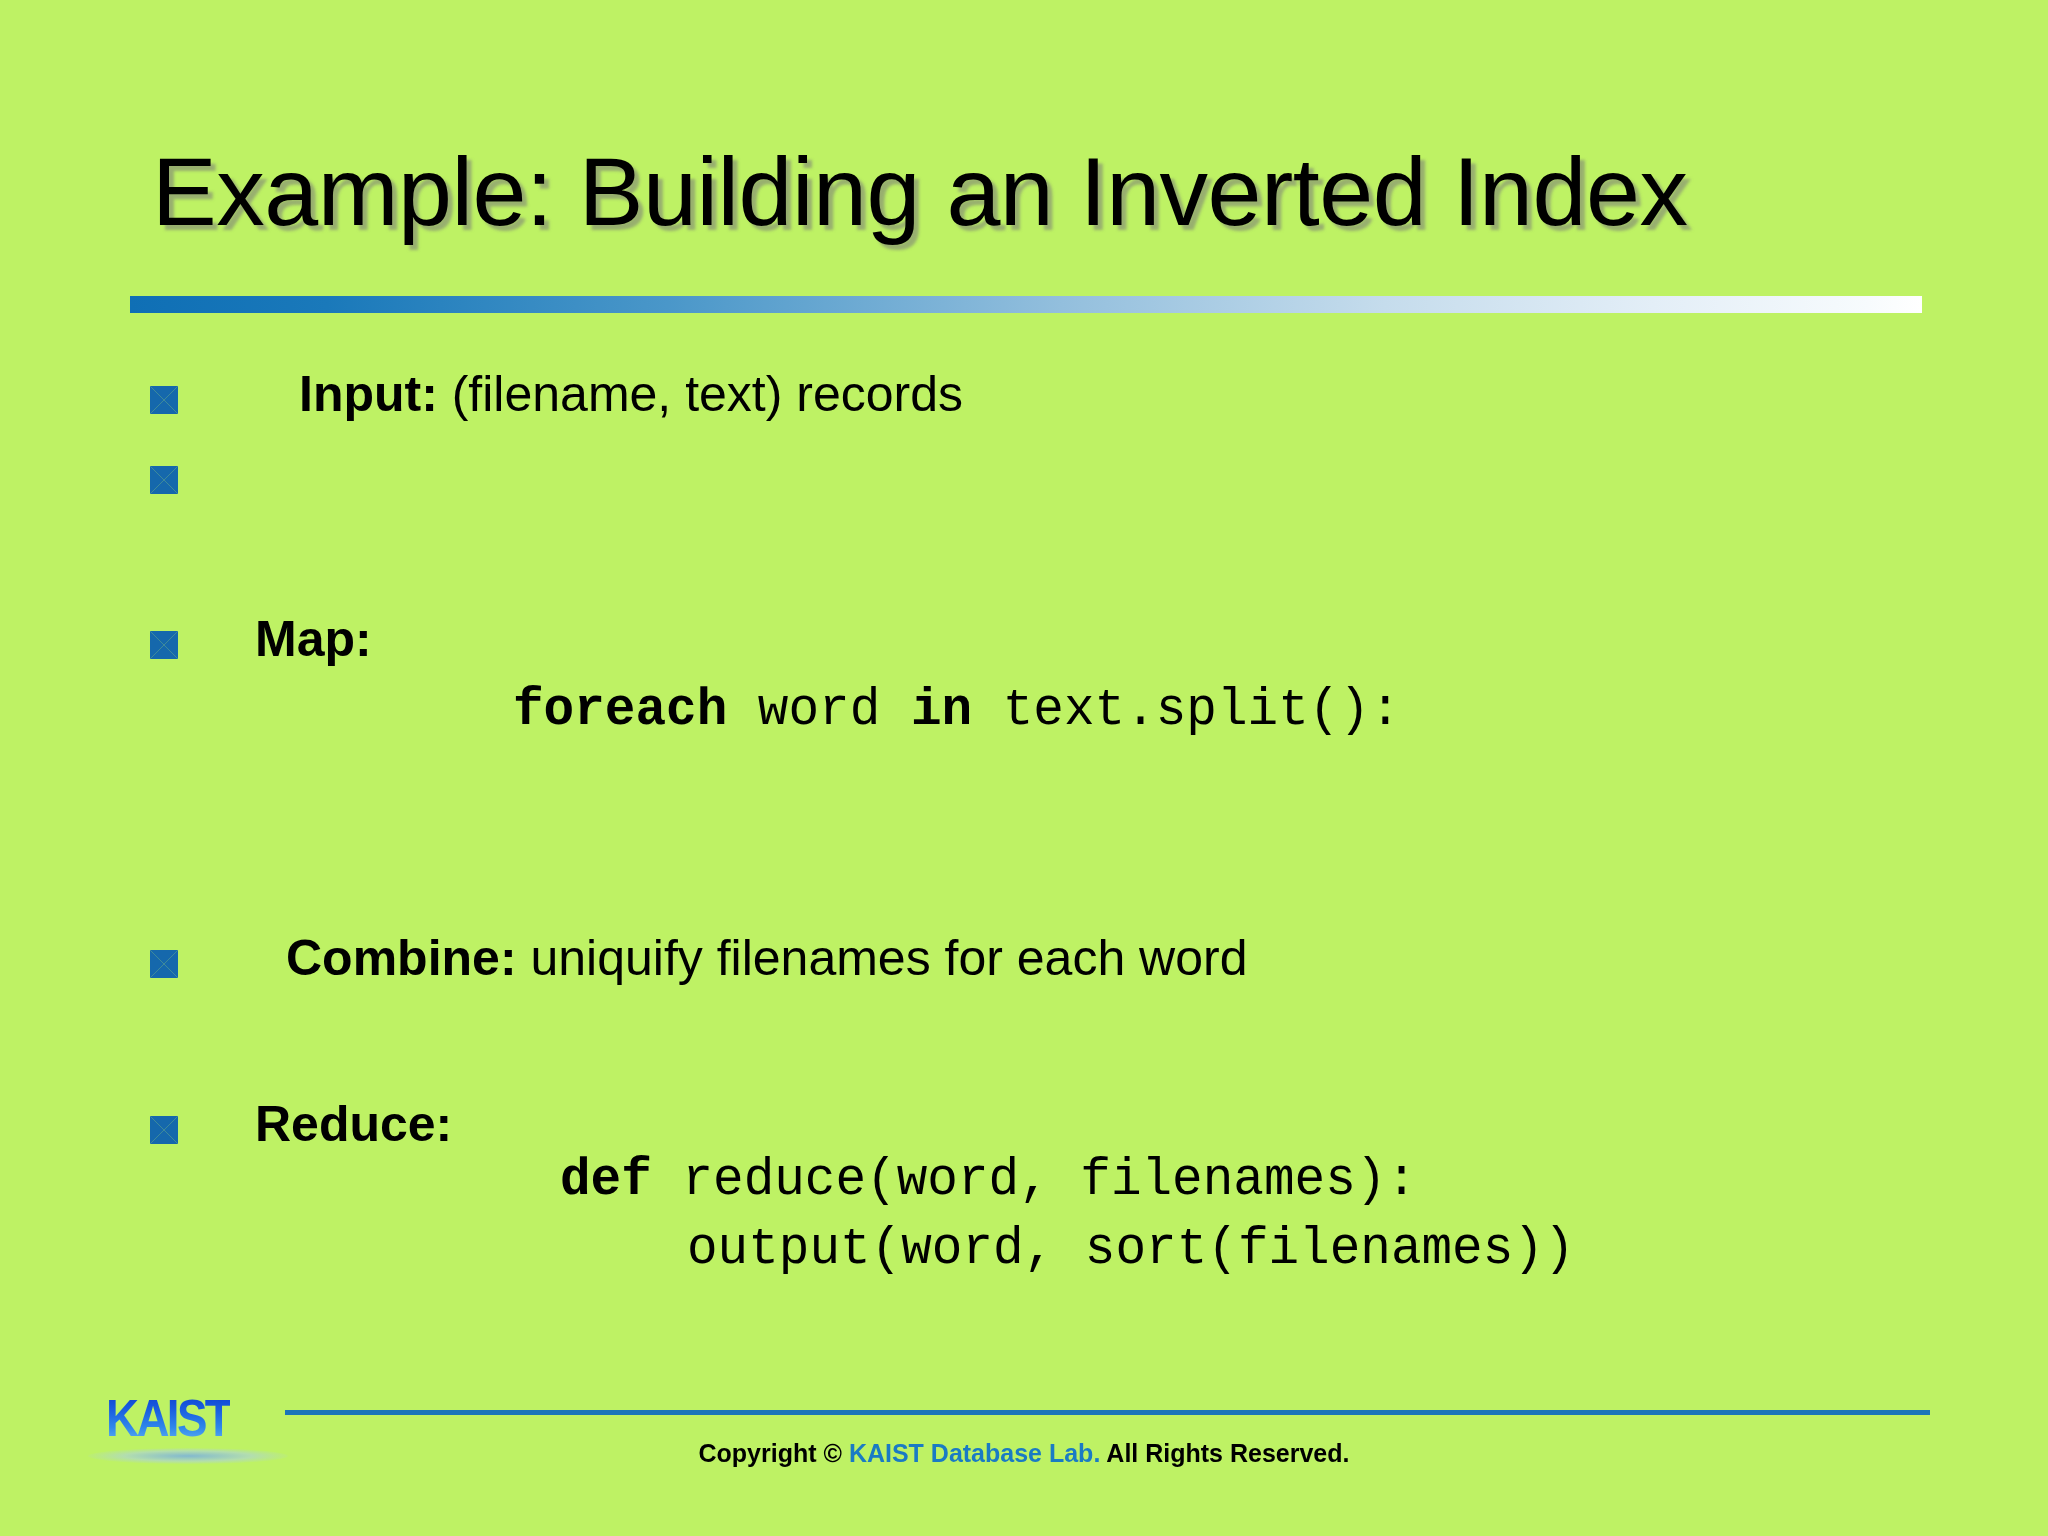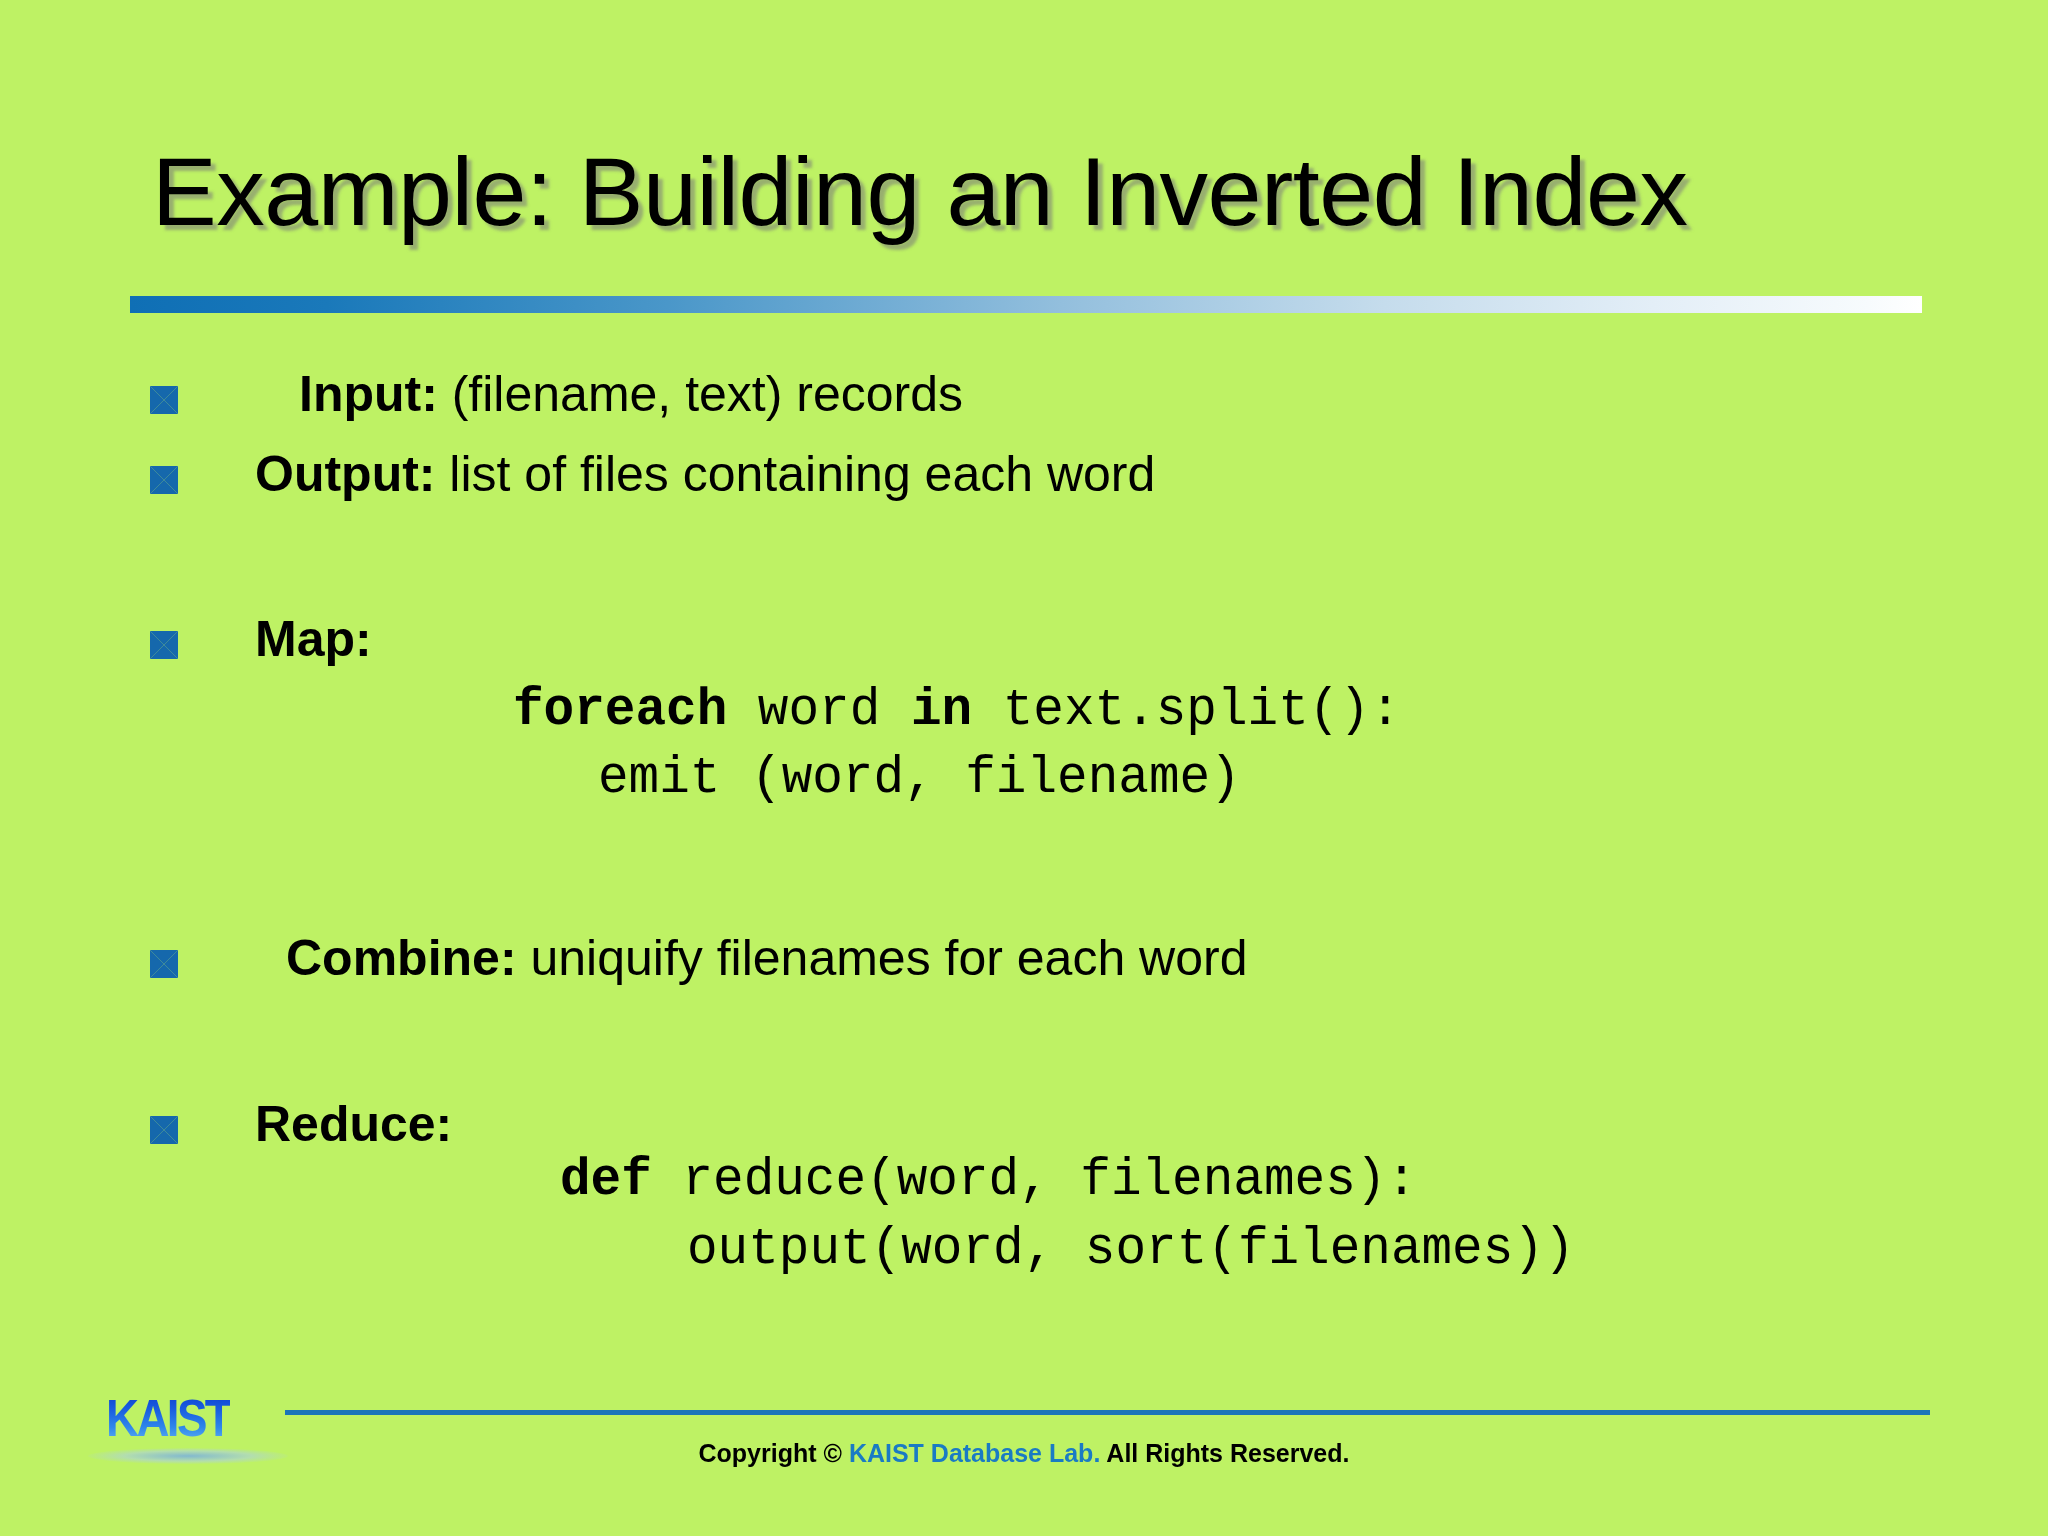--- a/index.html
+++ b/index.html
@@ -183,31 +183,29 @@
 
   <div class="body-area">
 
     <div class="bullet-row" style="top:368px;gap:44px;">
       <span class="diamond"></span>
       <span class="bullet-text"><b>Input:</b><span> (filename, text) records</span></span>
     </div>
 
     <div class="bullet-row" style="top:448px;">
       <span class="diamond"></span>
-      <span class="bullet-text"><b>Output:</b><span> list of files containing each word</span></span>
     </div>
 
     <div class="bullet-row" style="top:613px;">
       <span class="diamond"></span>
       <span class="bullet-text"><b>Map:</b><span></span></span>
     </div>
 
     <div class="code-line" style="left:513px; top:685px;"><b>foreach</b><span> word </span><b>in</b><span> text.split():</span></div>
 
-    <div class="code-line" style="left:598px; top:753px;">emit (word, filename)</div>
 
     <div class="bullet-row" style="top:932px;gap:31px;">
       <span class="diamond"></span>
       <span class="bullet-text"><b>Combine:</b><span> uniquify filenames for each word</span></span>
     </div>
 
     <div class="bullet-row" style="top:1098px;">
       <span class="diamond"></span>
       <span class="bullet-text"><b>Reduce:</b><span></span></span>
     </div>

